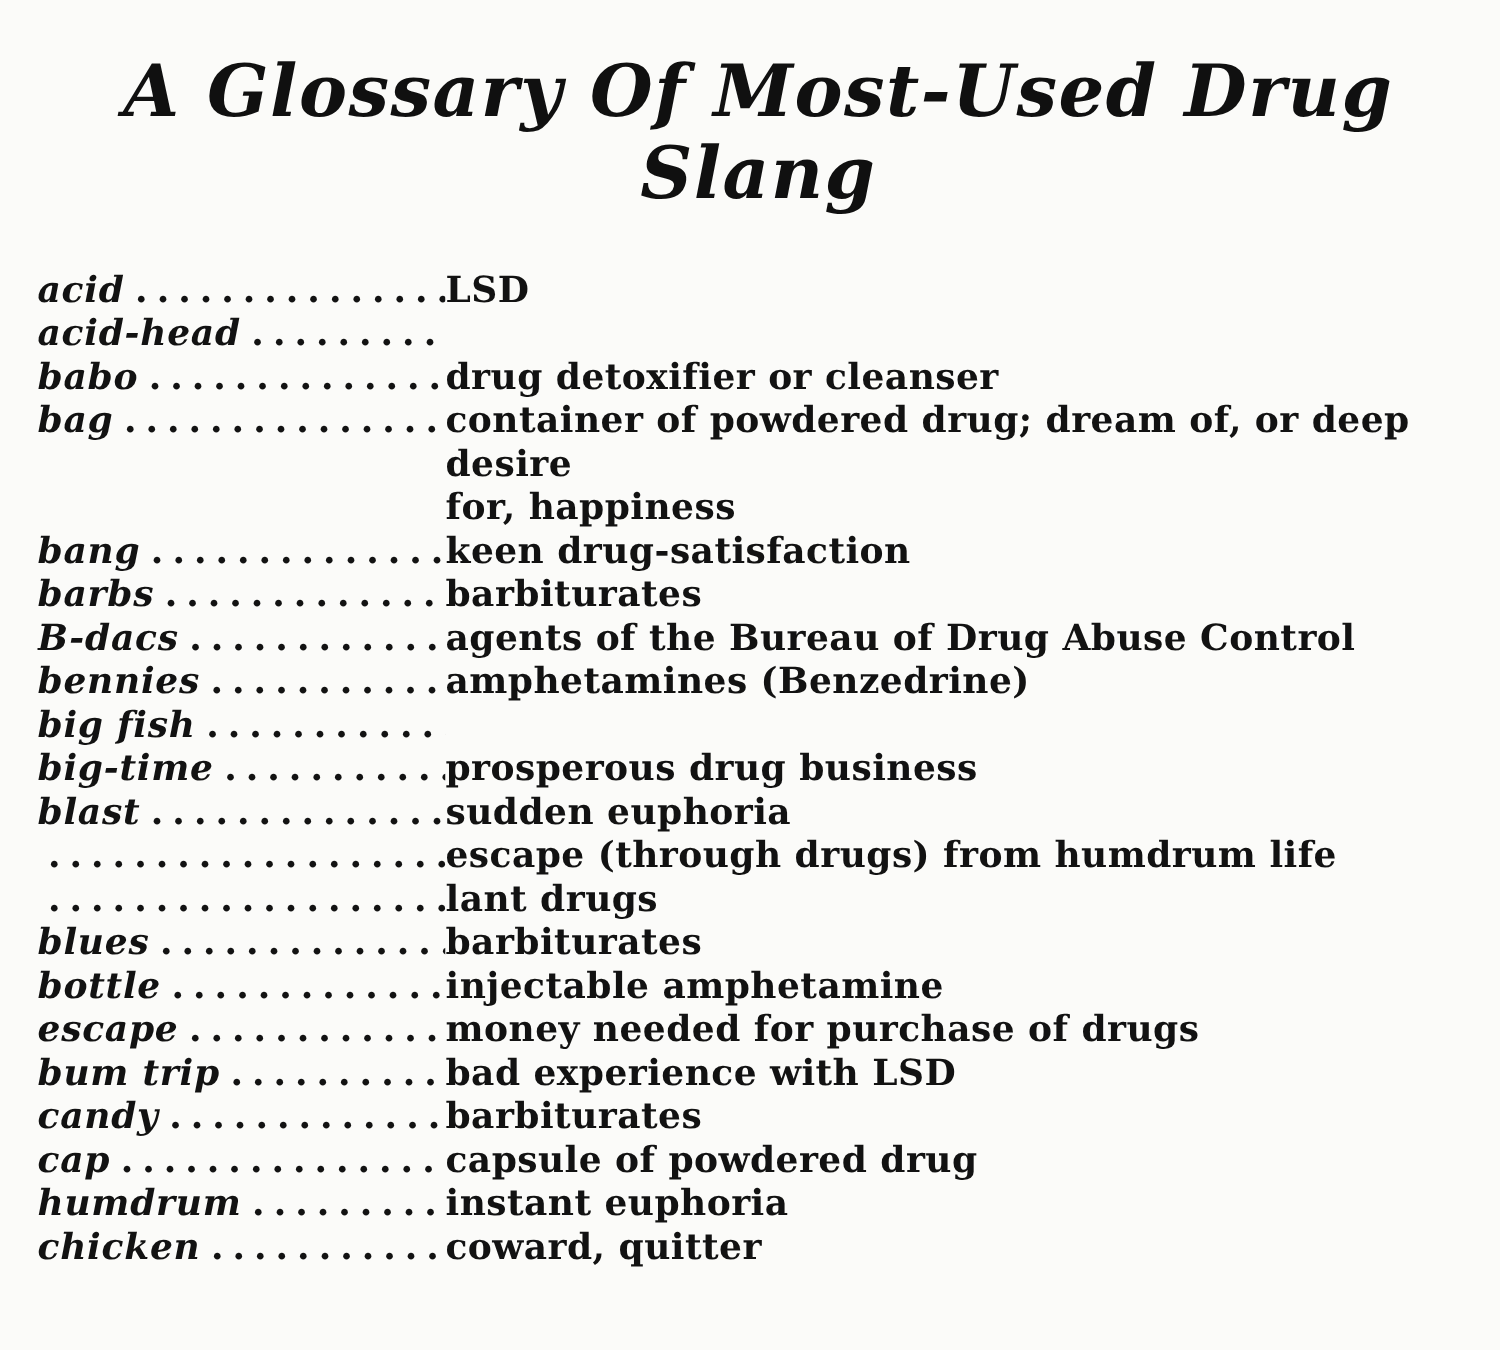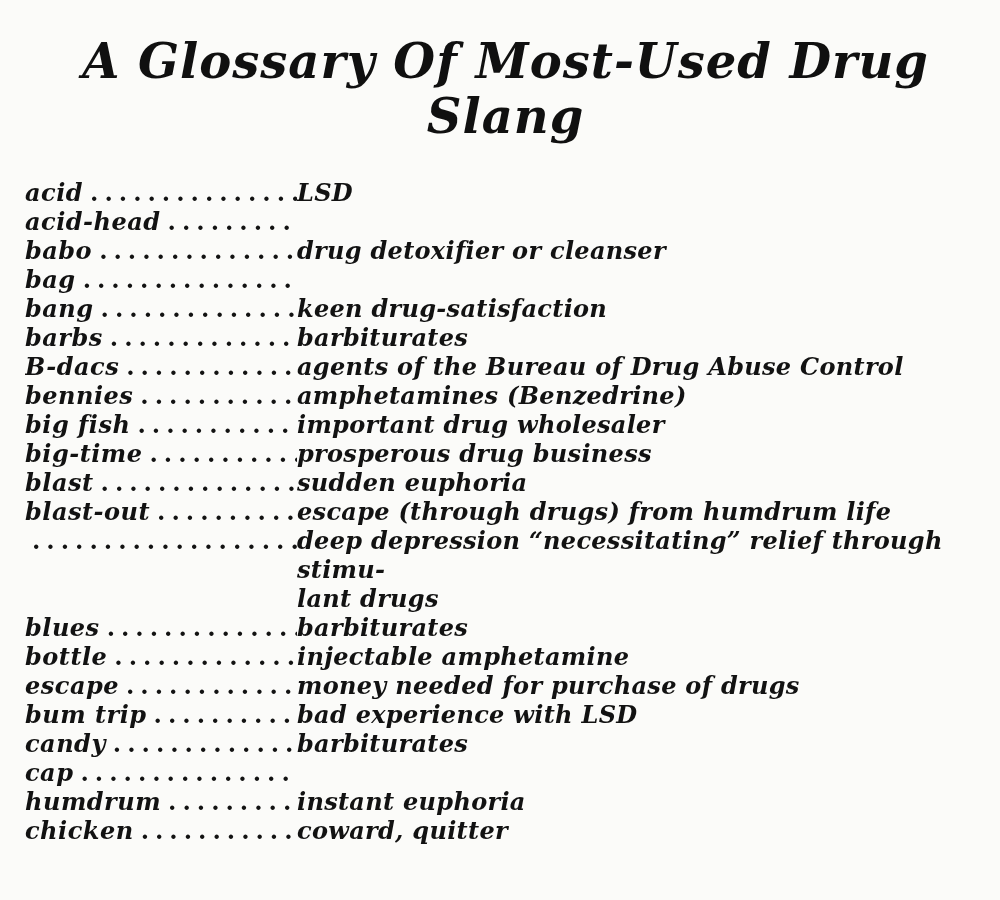--- a/index.html
+++ b/index.html
@@ -59,21 +59,20 @@
     padding-left: 7px;
     min-width: 0;
   }
   .def {
     flex: 1 1 auto;
     min-width: 0;
     letter-spacing: 0.3px;
   }
   .defline {
     display: block;
-    font-style: italic;
   }
 </style>
 </head>
 <body>
 
 <main class="page">
   <h1 class="title">A Glossary Of Most-Used Drug Slang</h1>
   <section class="glossary" id="glossary">
       <div class="row">
         <span class="termcell">
@@ -97,20 +96,24 @@
         </span>
         <span class="def">
           <span class="defline">drug detoxifier or cleanser</span>
         </span>
       </div>
       <div class="row">
         <span class="termcell">
           <span class="term">bag</span>
           <span class="leader">..............................</span>
         </span>
+        <span class="def">
+          <span class="defline">container of powdered drug; dream of, or deep desire</span>
+          <span class="defline">for, happiness</span>
+        </span>
       </div>
       <div class="row">
         <span class="termcell">
           <span class="term">bang</span>
           <span class="leader">..............................</span>
         </span>
         <span class="def">
           <span class="defline">keen drug-satisfaction</span>
         </span>
       </div>
@@ -139,23 +142,20 @@
         </span>
         <span class="def">
           <span class="defline">amphetamines (Benzedrine)</span>
         </span>
       </div>
       <div class="row">
         <span class="termcell">
           <span class="term">big fish</span>
           <span class="leader">..............................</span>
         </span>
-        <span class="def">
-          <span class="defline">important drug wholesaler</span>
-        </span>
       </div>
       <div class="row">
         <span class="termcell">
           <span class="term">big-time</span>
           <span class="leader">..............................</span>
         </span>
         <span class="def">
           <span class="defline">prosperous drug business</span>
         </span>
       </div>
@@ -163,33 +163,31 @@
         <span class="termcell">
           <span class="term">blast</span>
           <span class="leader">..............................</span>
         </span>
         <span class="def">
           <span class="defline">sudden euphoria</span>
         </span>
       </div>
       <div class="row">
         <span class="termcell">
-          <span class="term">blast-out</span>
           <span class="leader">..............................</span>
         </span>
         <span class="def">
           <span class="defline">escape (through drugs) from humdrum life</span>
         </span>
       </div>
       <div class="row">
         <span class="termcell">
           <span class="leader">..............................</span>
         </span>
         <span class="def">
-          <span class="defline">deep depression “necessitating” relief through stimu-</span>
           <span class="defline">lant drugs</span>
         </span>
       </div>
       <div class="row">
         <span class="termcell">
           <span class="term">blues</span>
           <span class="leader">..............................</span>
         </span>
         <span class="def">
           <span class="defline">barbiturates</span>
@@ -228,20 +226,23 @@
           <span class="leader">..............................</span>
         </span>
         <span class="def">
           <span class="defline">barbiturates</span>
         </span>
       </div>
       <div class="row">
         <span class="termcell">
           <span class="term">cap</span>
           <span class="leader">..............................</span>
+        </span>
+        <span class="def">
+          <span class="defline">capsule of powdered drug</span>
         </span>
       </div>
       <div class="row">
         <span class="termcell">
           <span class="term">humdrum</span>
           <span class="leader">..............................</span>
         </span>
         <span class="def">
           <span class="defline">instant euphoria</span>
         </span>

